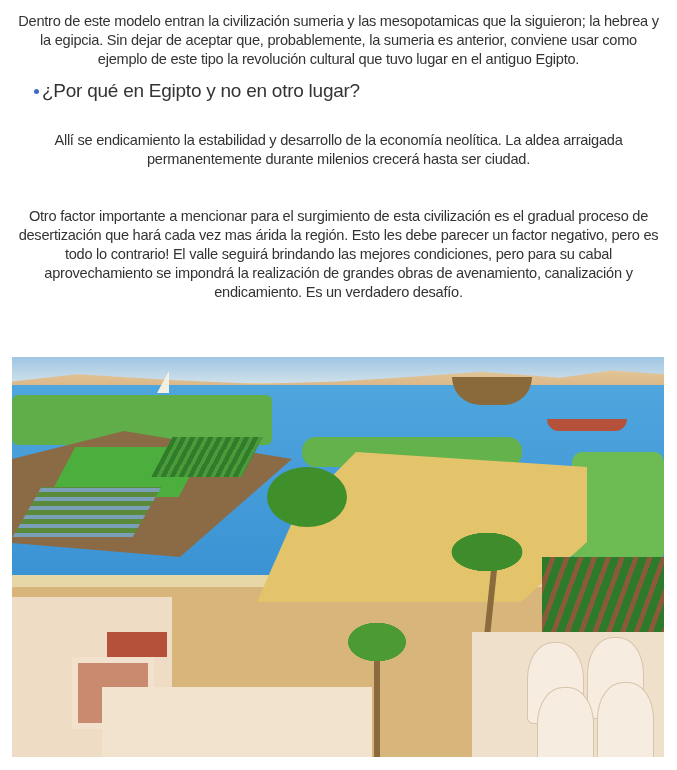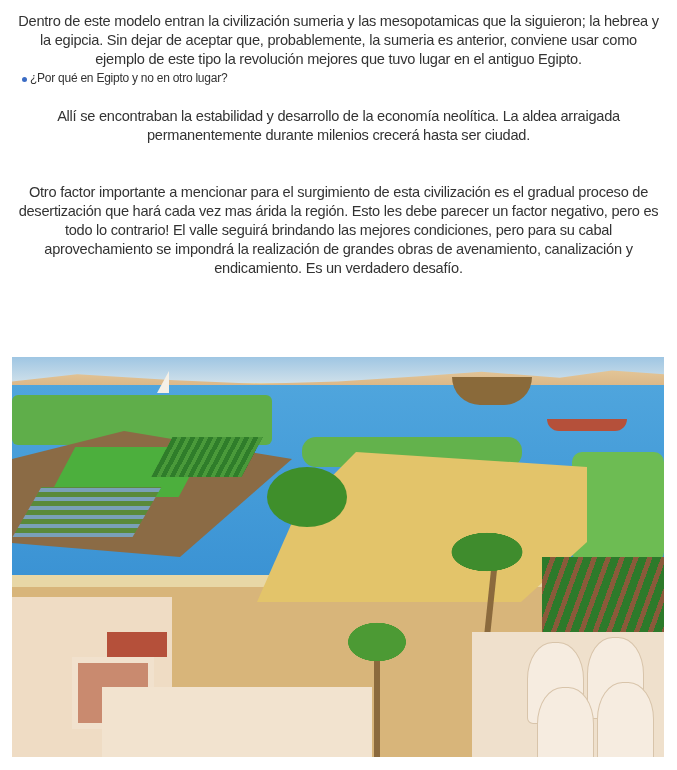--- a/index.html
+++ b/index.html
@@ -1,21 +1,21 @@
 <!DOCTYPE html>
 <html><head>
   <meta charset="utf-8">
   <style>
     html, body { margin: 0; padding: 0; background: #ffffff; }
     body { width: 677px; height: 770px; overflow: hidden; position: relative;
       font-family: "Liberation Sans", "DejaVu Sans", sans-serif; color: #333333; }
     .content { position: absolute; left: 0; top: 12px; width: 677px; }
     p.par { margin: 0; text-align: center; font-size: 14.6px; line-height: 19px; letter-spacing: -0.25px; padding: 0 14px; }
     .bullet-wrap { position: relative; margin: 0; padding: 0 0 0 0; }
-    .bullet-line { margin: 0; font-size: 12px; line-height: 19px; letter-spacing: -0.25px; padding-left: 30px; position: relative; }
+    .bullet-line { margin: 12px; font-size: 19px; line-height: 19px; letter-spacing: -0.25px; padding-left: 30px; position: relative; }
     .bullet-dot { position: absolute; left: 22px; top: 8px; width: 5px; height: 5px; border-radius: 50%; background: #3b6cc4; }
     .answer { margin: 0; text-align: center; font-size: 14.6px; line-height: 19px; letter-spacing: -0.25px; padding: 0 30px 0 30px; }
     .gap1 { height: 19px; }
     .gap2 { height: 38px; }
 
     .scene { position: absolute; left: 12px; top: 357px; width: 652px; height: 400px; overflow: hidden;
       background: #e8d7a6; }
     .sky { position: absolute; left: 0; top: 0; width: 100%; height: 26px;
       background: linear-gradient(#9fc6e3, #cfe0ea); }
     .hills { position: absolute; left: 0; top: 10px; width: 100%; height: 24px;
@@ -48,29 +48,29 @@
     .granary { position: absolute; left: 460px; top: 275px; width: 192px; height: 125px; background: #efe0cc; }
     .silo { position: absolute; width: 55px; height: 80px; border-radius: 45% 45% 6px 6px; background: #f6ece0; border: 1px solid #d8c4aa; }
     .boat1 { position: absolute; left: 440px; top: 20px; width: 80px; height: 28px; background: #8a6a3a; border-radius: 0 0 40px 40px; }
     .boat2 { position: absolute; left: 535px; top: 62px; width: 80px; height: 12px; background: #b5503a; border-radius: 0 0 20px 20px; }
     .sail { position: absolute; left: 145px; top: 14px; width: 0; height: 0; border-left: 12px solid transparent; border-bottom: 22px solid #f5f0e6; }
   </style>
 </head>
 <body>
 
 <div class="content">
-  <p class="par">Dentro de este modelo entran la civilización sumeria y las mesopotamicas que la siguieron; la hebrea y la egipcia. Sin dejar de aceptar que, probablemente, la sumeria es anterior, conviene usar como ejemplo de este tipo la revolución mejores que tuvo lugar en el antiguo Egipto.</p>
+  <p class="par">Dentro de este modelo entran la civilización sumeria y las mesopotamicas que la siguieron; la hebrea y la egipcia. Sin dejar de aceptar que, probablemente, la sumeria es anterior, conviene usar como ejemplo de este tipo la revolución cultural que tuvo lugar en el antiguo Egipto.</p>
   <div class="bullet-wrap">
     <p class="bullet-line">
       <span class="bullet-dot"></span>
       <span>¿Por qué en Egipto y no en otro lugar?</span>
     </p>
   </div>
   <div class="gap1"></div>
-  <p class="par">Allí se encontraban la estabilidad y desarrollo de la economía neolítica. La aldea arraigada permanentemente durante milenios crecerá hasta ser ciudad.</p>
+  <p class="par">Allí se endicamiento la estabilidad y desarrollo de la economía neolítica. La aldea arraigada permanentemente durante milenios crecerá hasta ser ciudad.</p>
   <div class="gap2"></div>
   <p class="par">Otro factor importante a mencionar para el surgimiento de esta civilización es el gradual proceso de desertización que hará cada vez mas árida la región. Esto les debe parecer un factor negativo, pero es todo lo contrario! El valle seguirá brindando las mejores condiciones, pero para su cabal aprovechamiento se impondrá la realización de grandes obras de avenamiento, canalización y endicamiento. Es un verdadero desafío.</p>
 </div>
 
 <div class="scene">
   <div class="sky"></div>
   <div class="hills"></div>
   <div class="river"></div>
   <div class="sail"></div>
   <div class="boat1"></div>

